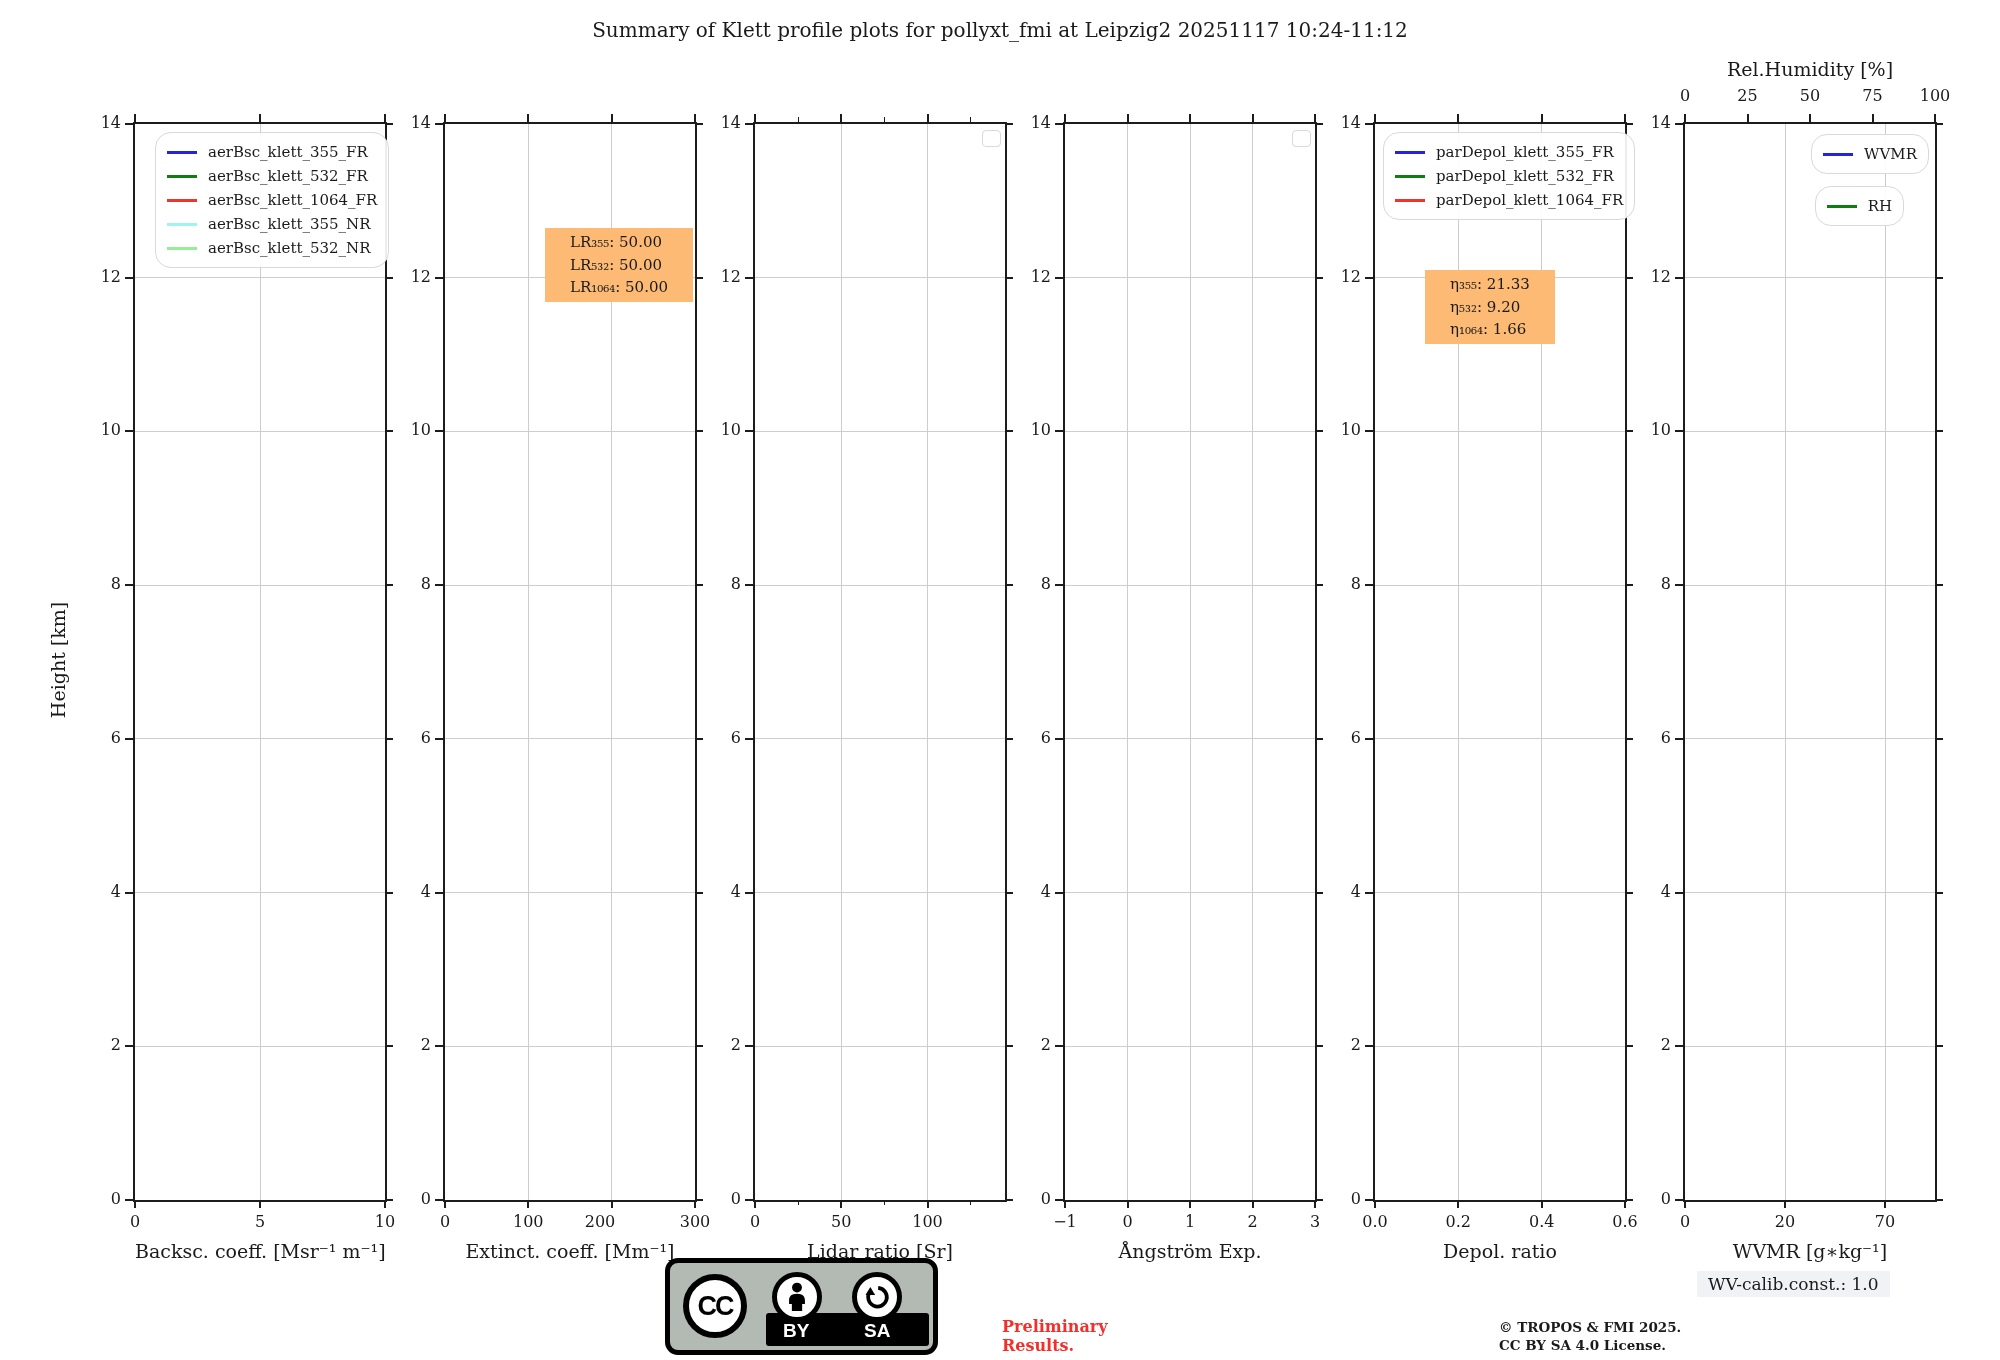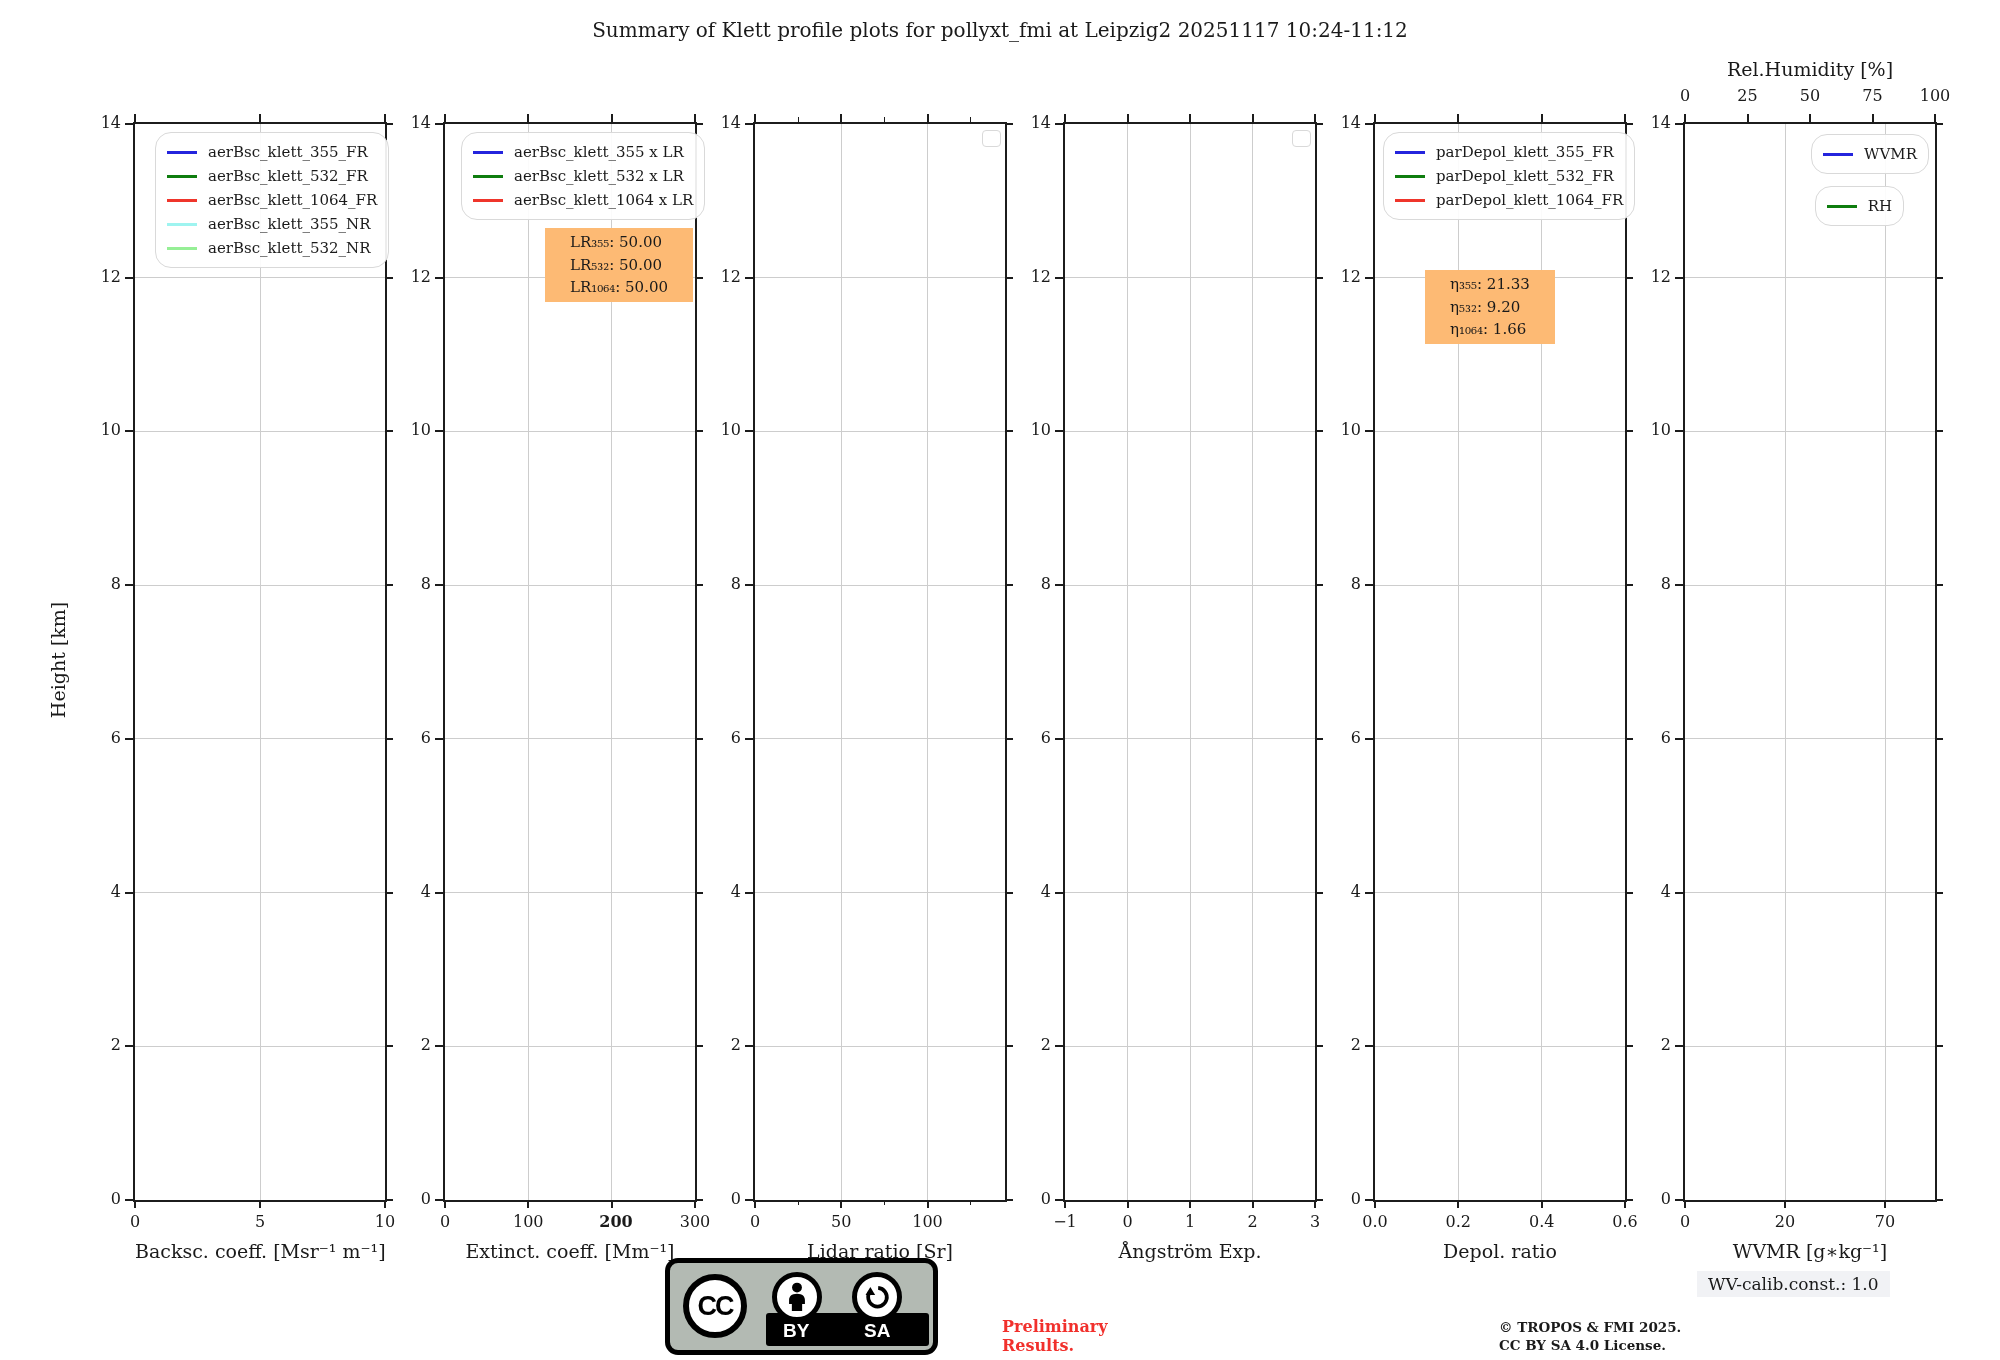--- a/index.html
+++ b/index.html
@@ -158,39 +158,25 @@
         <div class="tick ry" style="top: -1px;"></div>
         <div class="yt-label" style="top: -11px;">14</div>
         <div class="tick bx" style="left: -1px;"></div>
         <div class="tick tx" style="left: -1px;"></div>
         <div class="xt-label" style="left: -35px;">0</div>
         <div class="tick bx" style="left: 82.25px;"></div>
         <div class="tick tx" style="left: 82.25px;"></div>
         <div class="xt-label" style="left: 48.25px;">100</div>
         <div class="tick bx" style="left: 165.75px;"></div>
         <div class="tick tx" style="left: 165.75px;"></div>
-        <div class="xt-label" style="left: 136px; font-weight: bold;">200</div>
+        <div class="xt-label" style="left: 120px;">200</div>
         <div class="tick bx" style="left: 249px;"></div>
         <div class="tick tx" style="left: 249px;"></div>
         <div class="xt-label" style="left: 215px;">300</div>
         <div class="x-axis-label">Extinct. coeff. [Mm⁻¹]</div>
-        <div class="legend" style="top: 8px; left: 16px;">
-          <div class="legend-row">
-            <div class="legend-line" style="background: rgb(36, 36, 221);"></div>
-            <div class="legend-text">aerBsc_klett_355 x LR</div>
-          </div>
-          <div class="legend-row">
-            <div class="legend-line" style="background: rgb(15, 125, 15);"></div>
-            <div class="legend-text">aerBsc_klett_532 x LR</div>
-          </div>
-          <div class="legend-row">
-            <div class="legend-line" style="background: rgb(239, 53, 43);"></div>
-            <div class="legend-text">aerBsc_klett_1064 x LR</div>
-          </div>
-        </div>
         <div class="anno-box" style="top: 104px; right: 2px;">
           <div>LR₃₅₅: 50.00</div>
           <div>LR₅₃₂: 50.00</div>
           <div>LR₁₀₆₄: 50.00</div>
         </div>
       </div>
       <div class="panel" style="left: 753px; top: 122px;">
         <div class="vgrid" style="left: 85.75px;"></div>
         <div class="vgrid" style="left: 172px;"></div>
         <div class="hgrid" style="top: 921.786px;"></div>

